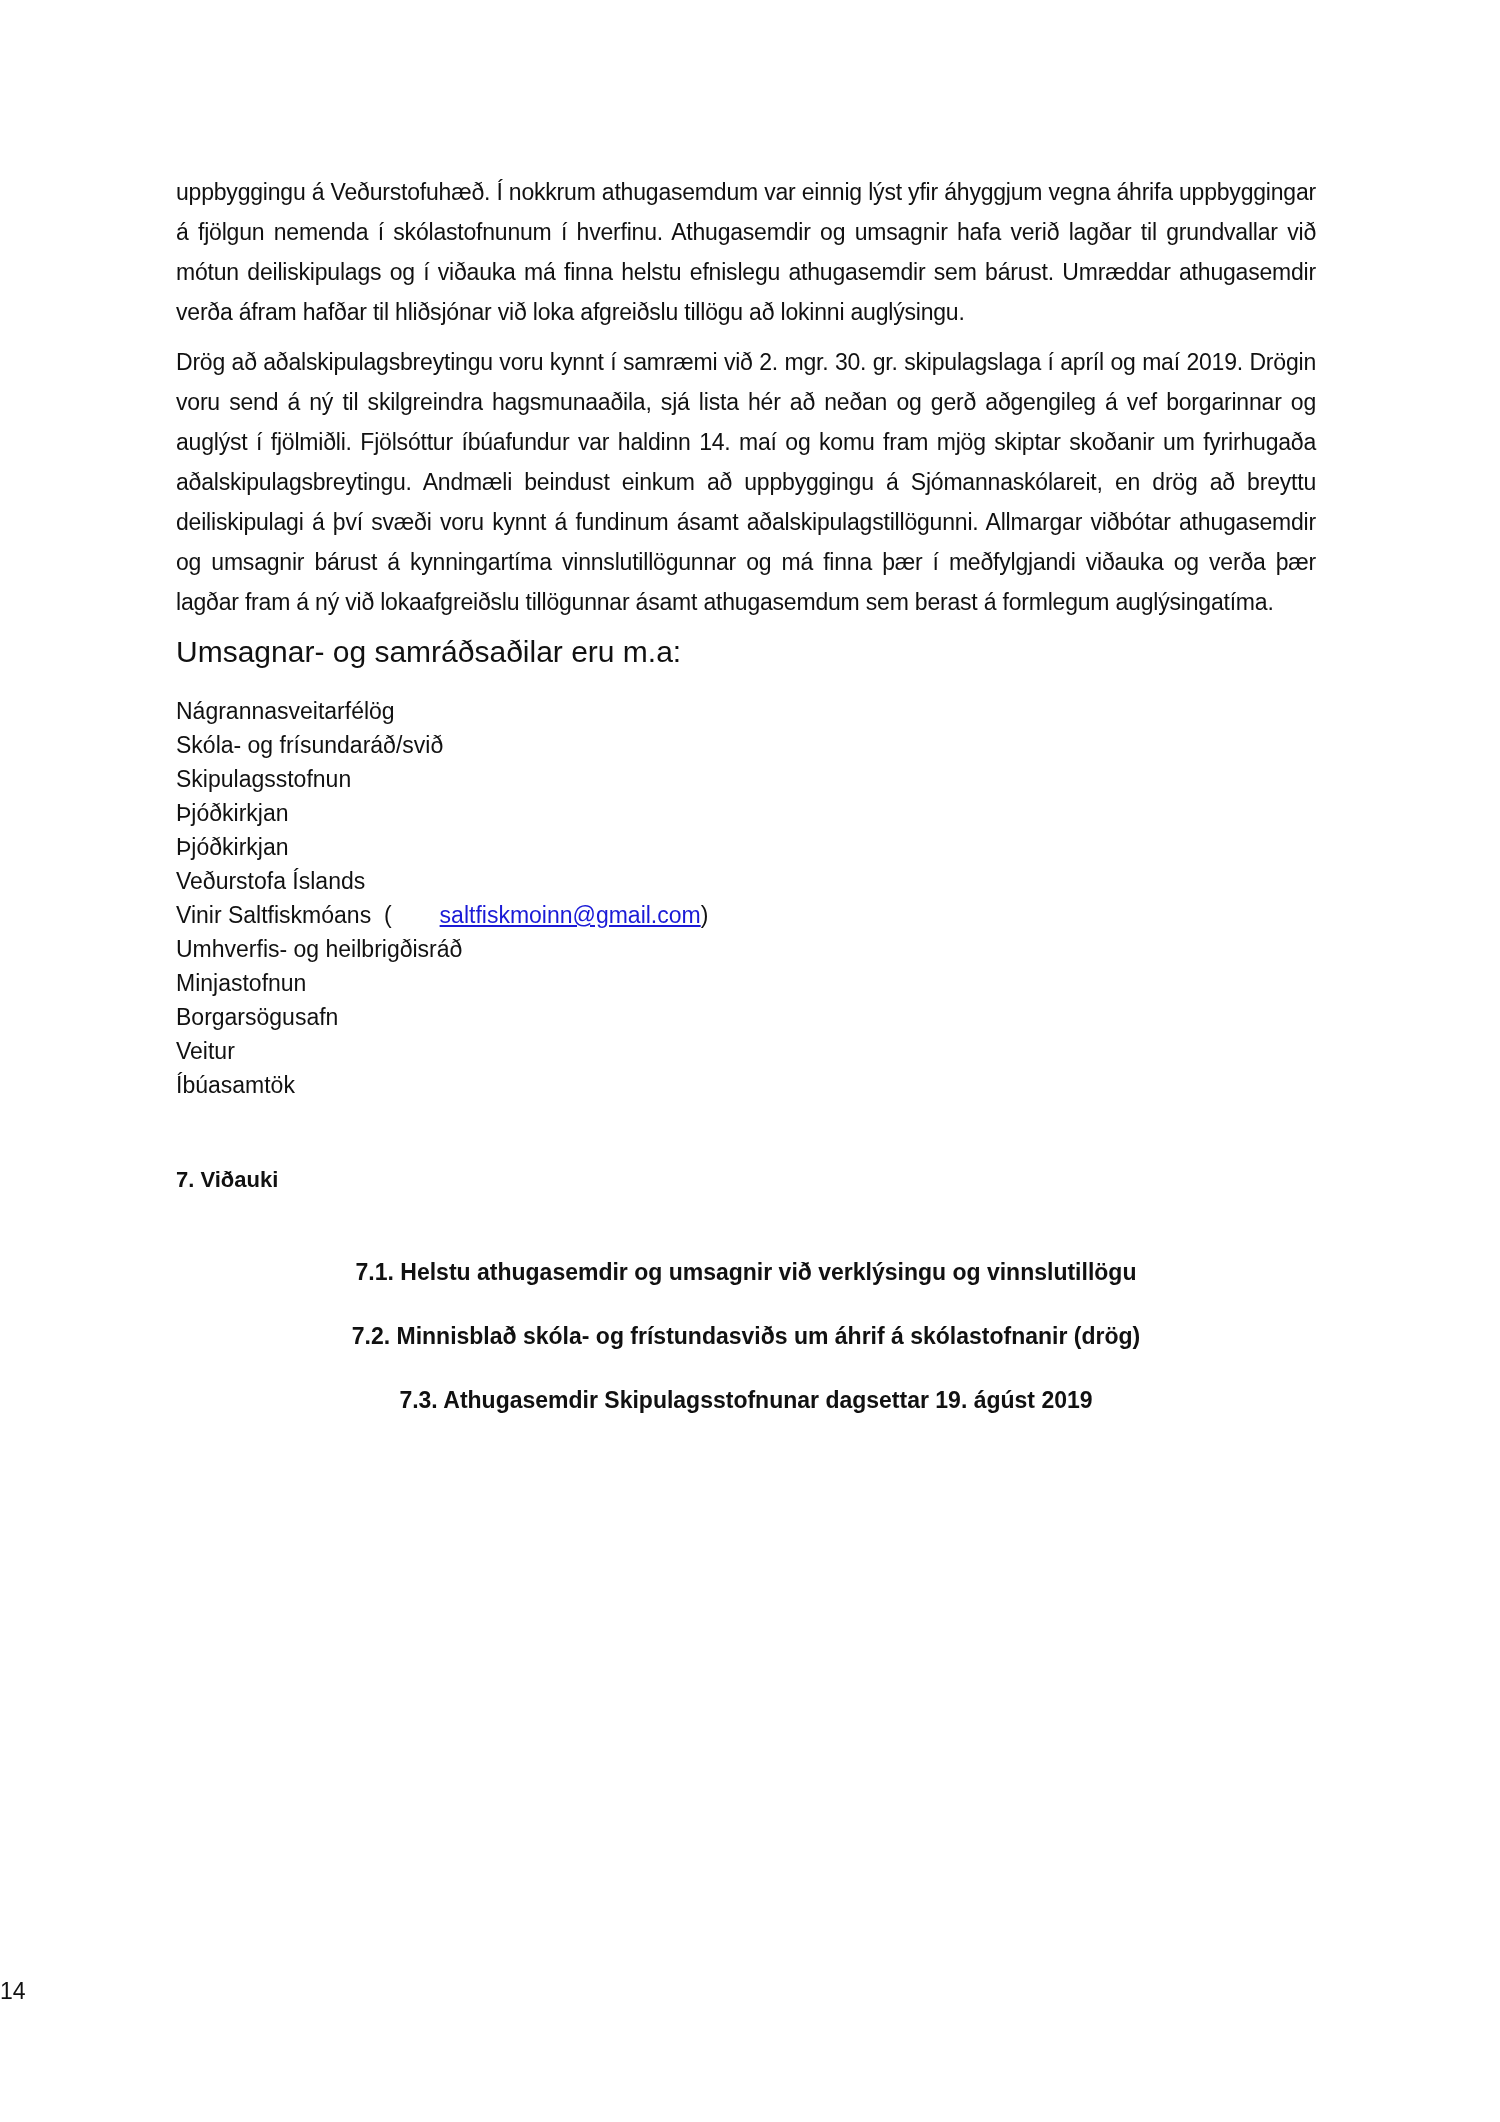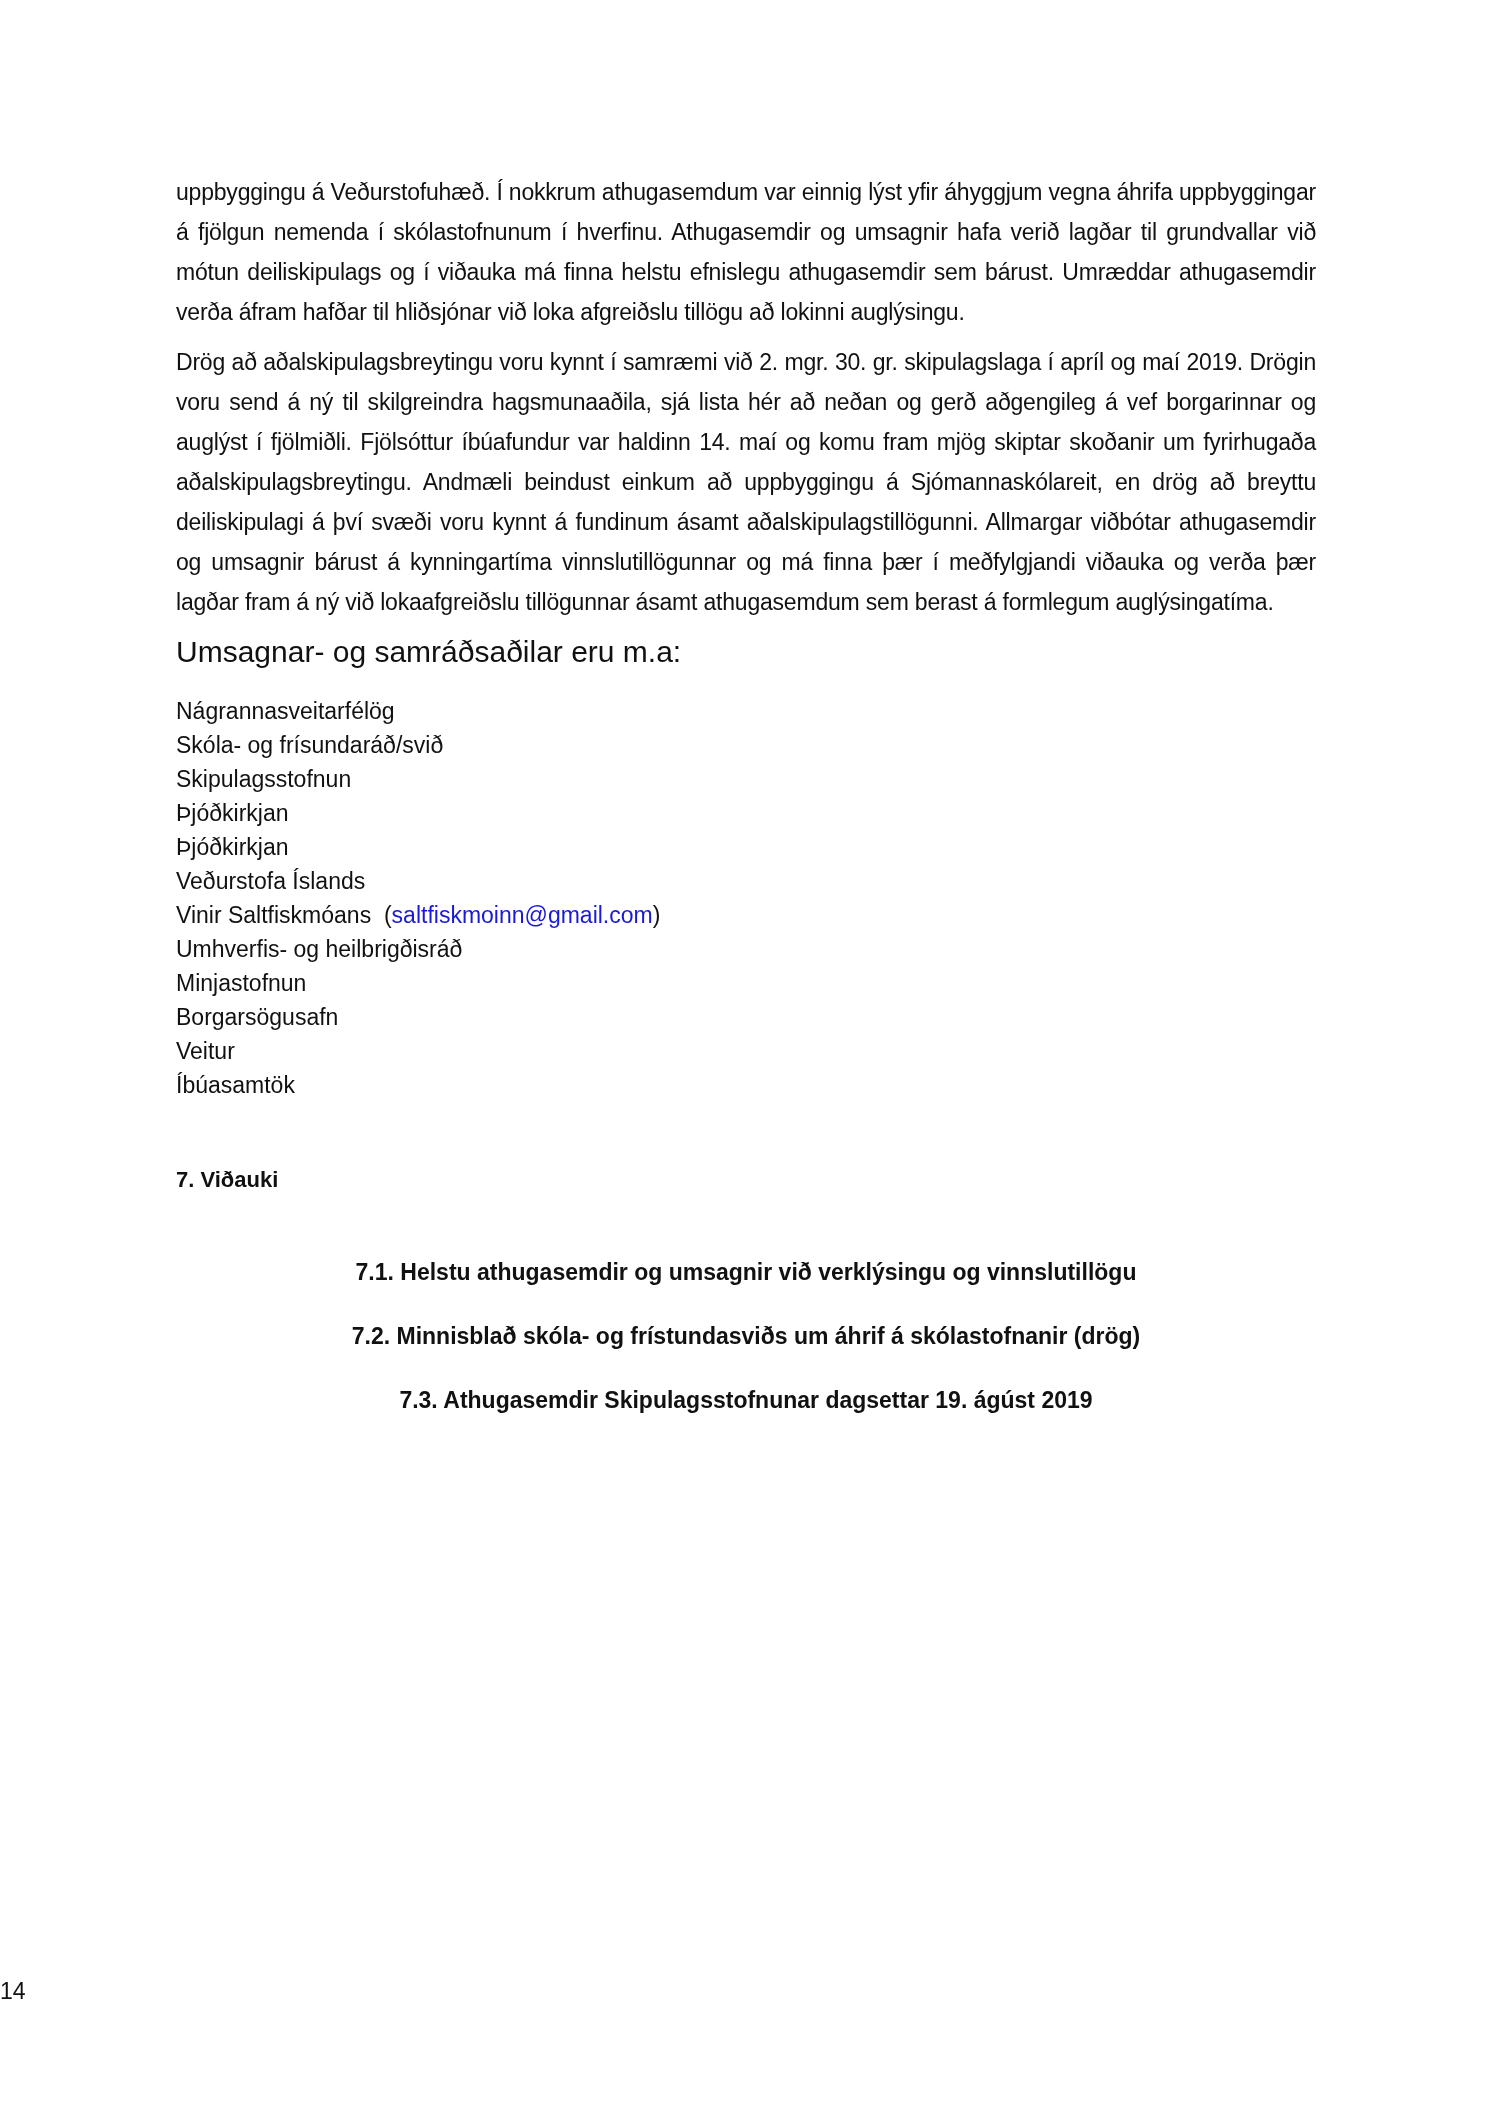--- a/index.html
+++ b/index.html
@@ -37,20 +37,22 @@
       list-style: none;
       margin: 0;
       padding: 0;
     }
     ul.org-list li {
       font-size: 23px;
       line-height: 34px;
     }
     a.email-link {
       color: #1a1ad6;
+      text-decoration: underline;
+      margin-left: 48px;
     }
     h2.section-heading {
       font-size: 22px;
       font-weight: bold;
       margin: 58px 0 0 0;
       line-height: 40px;
     }
     .sub-heading {
       font-size: 23px;
       font-weight: bold;

